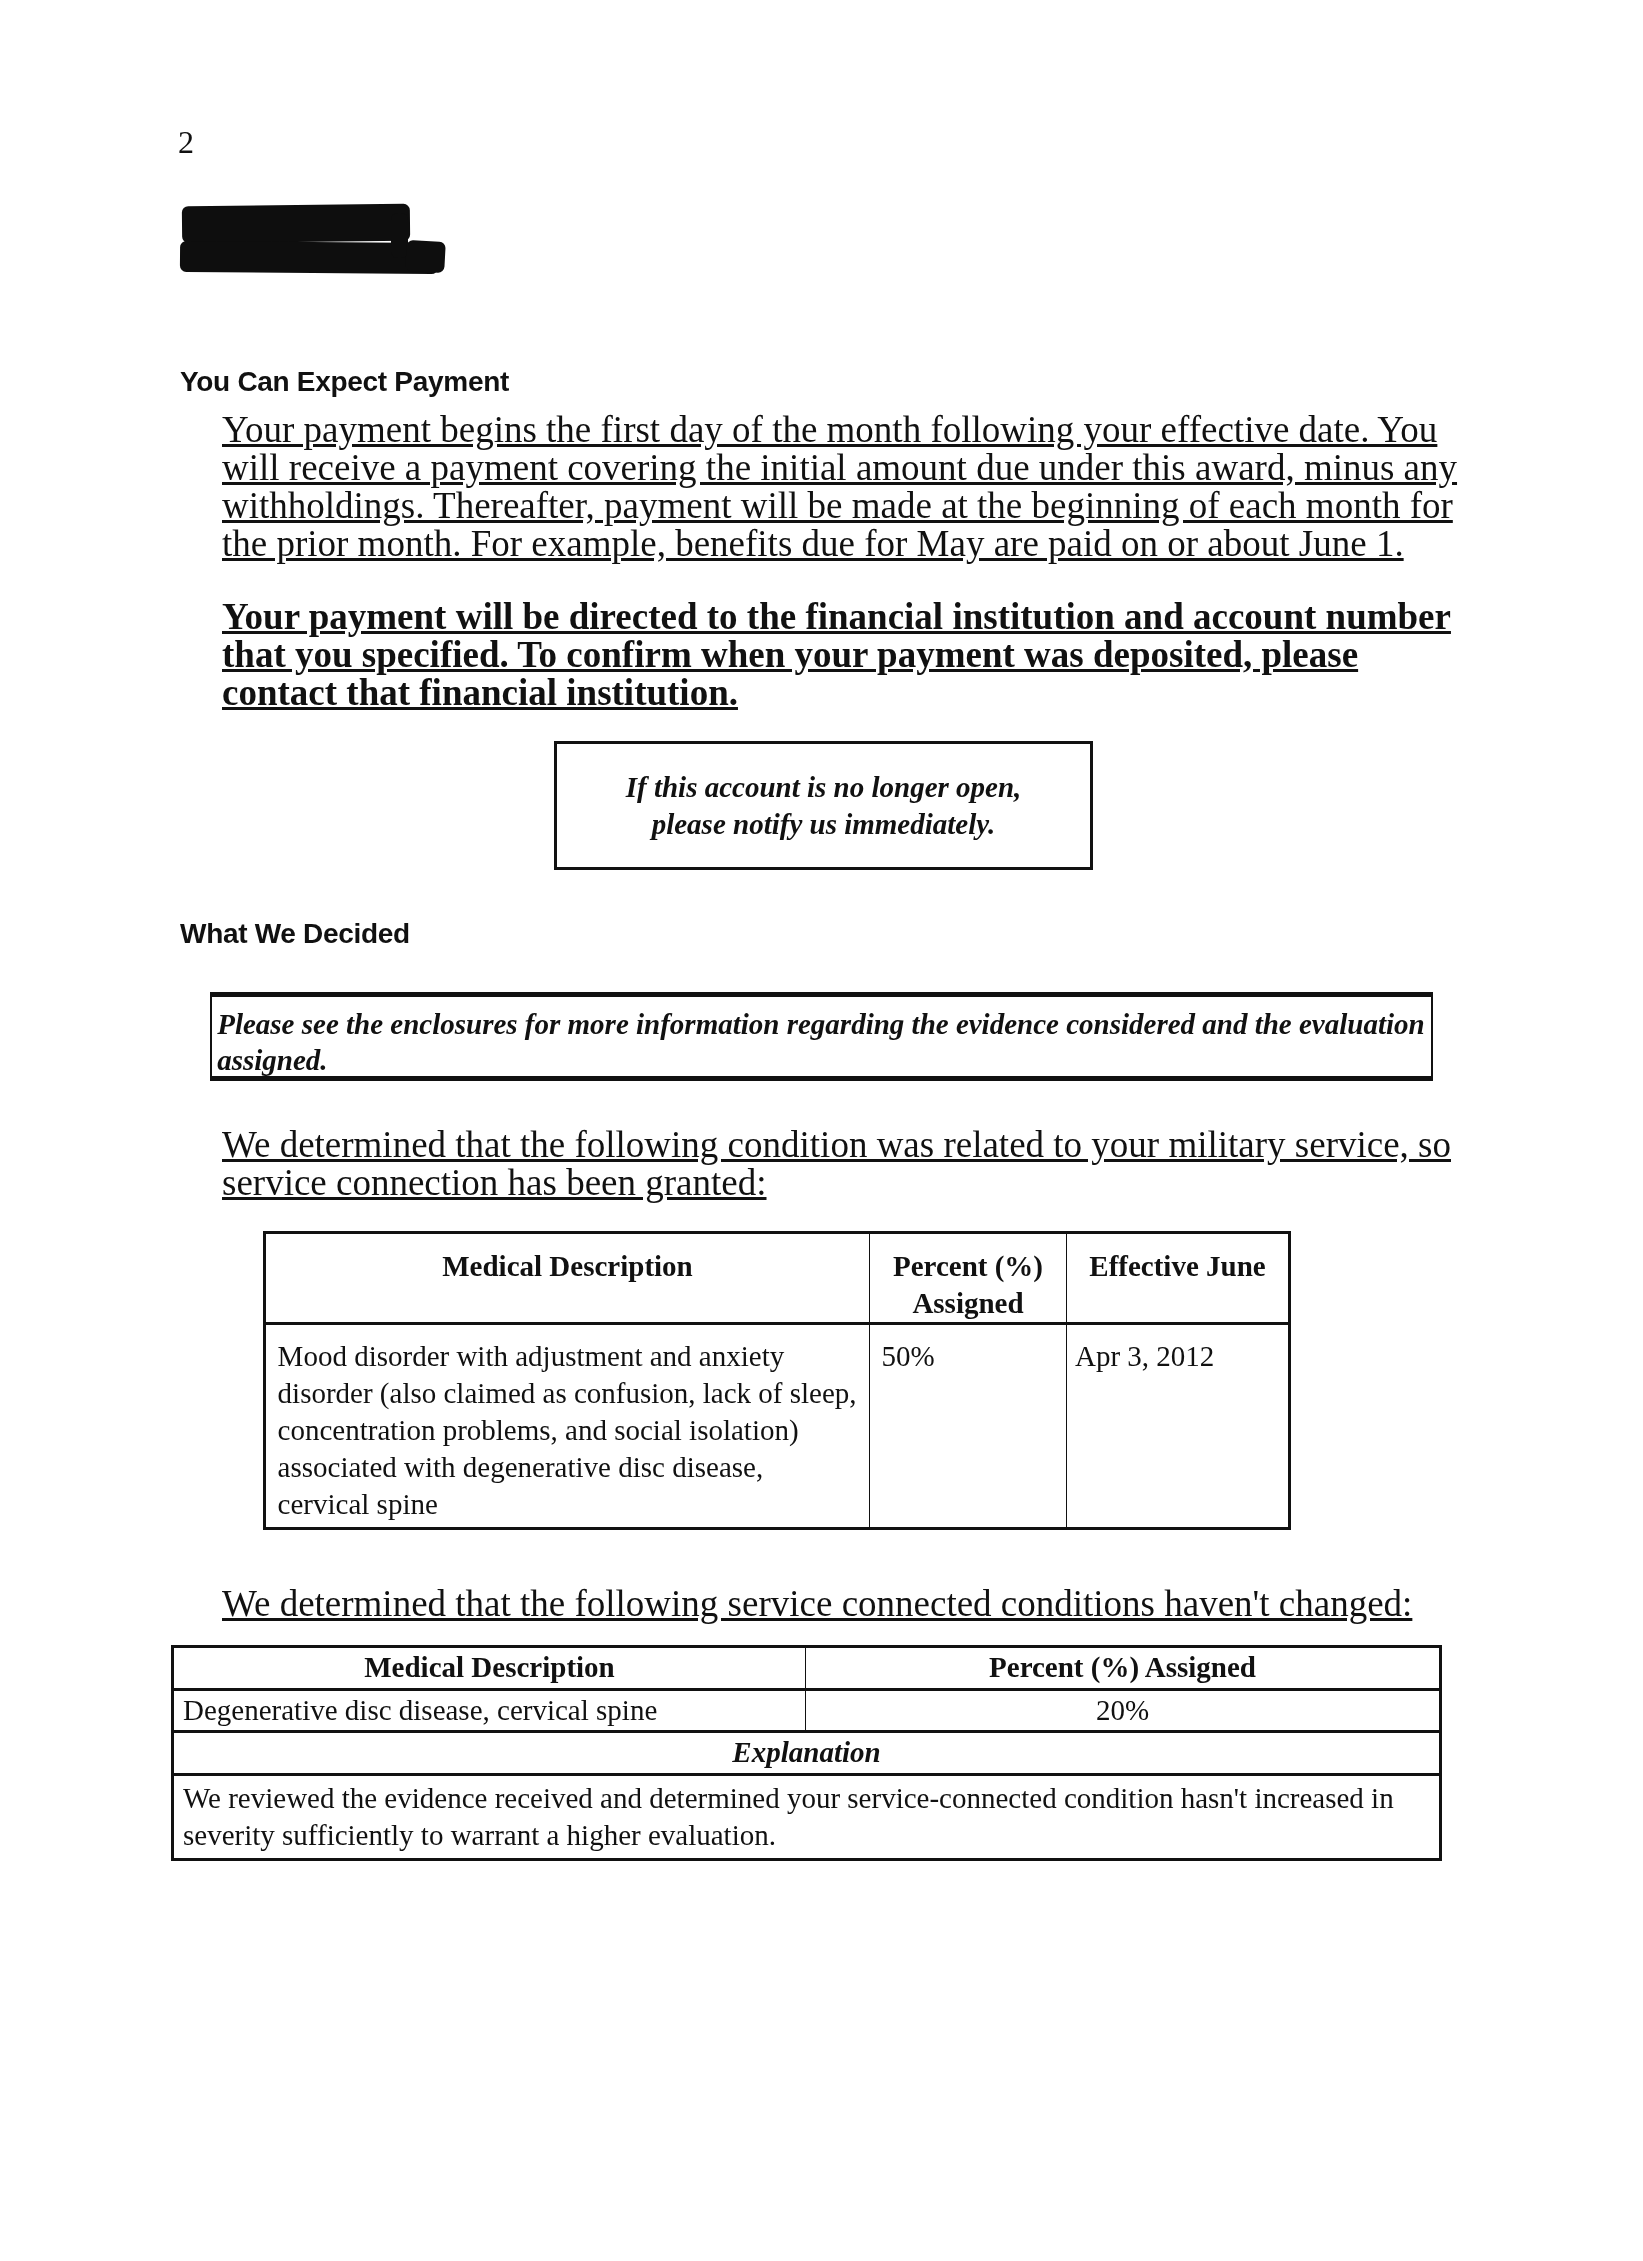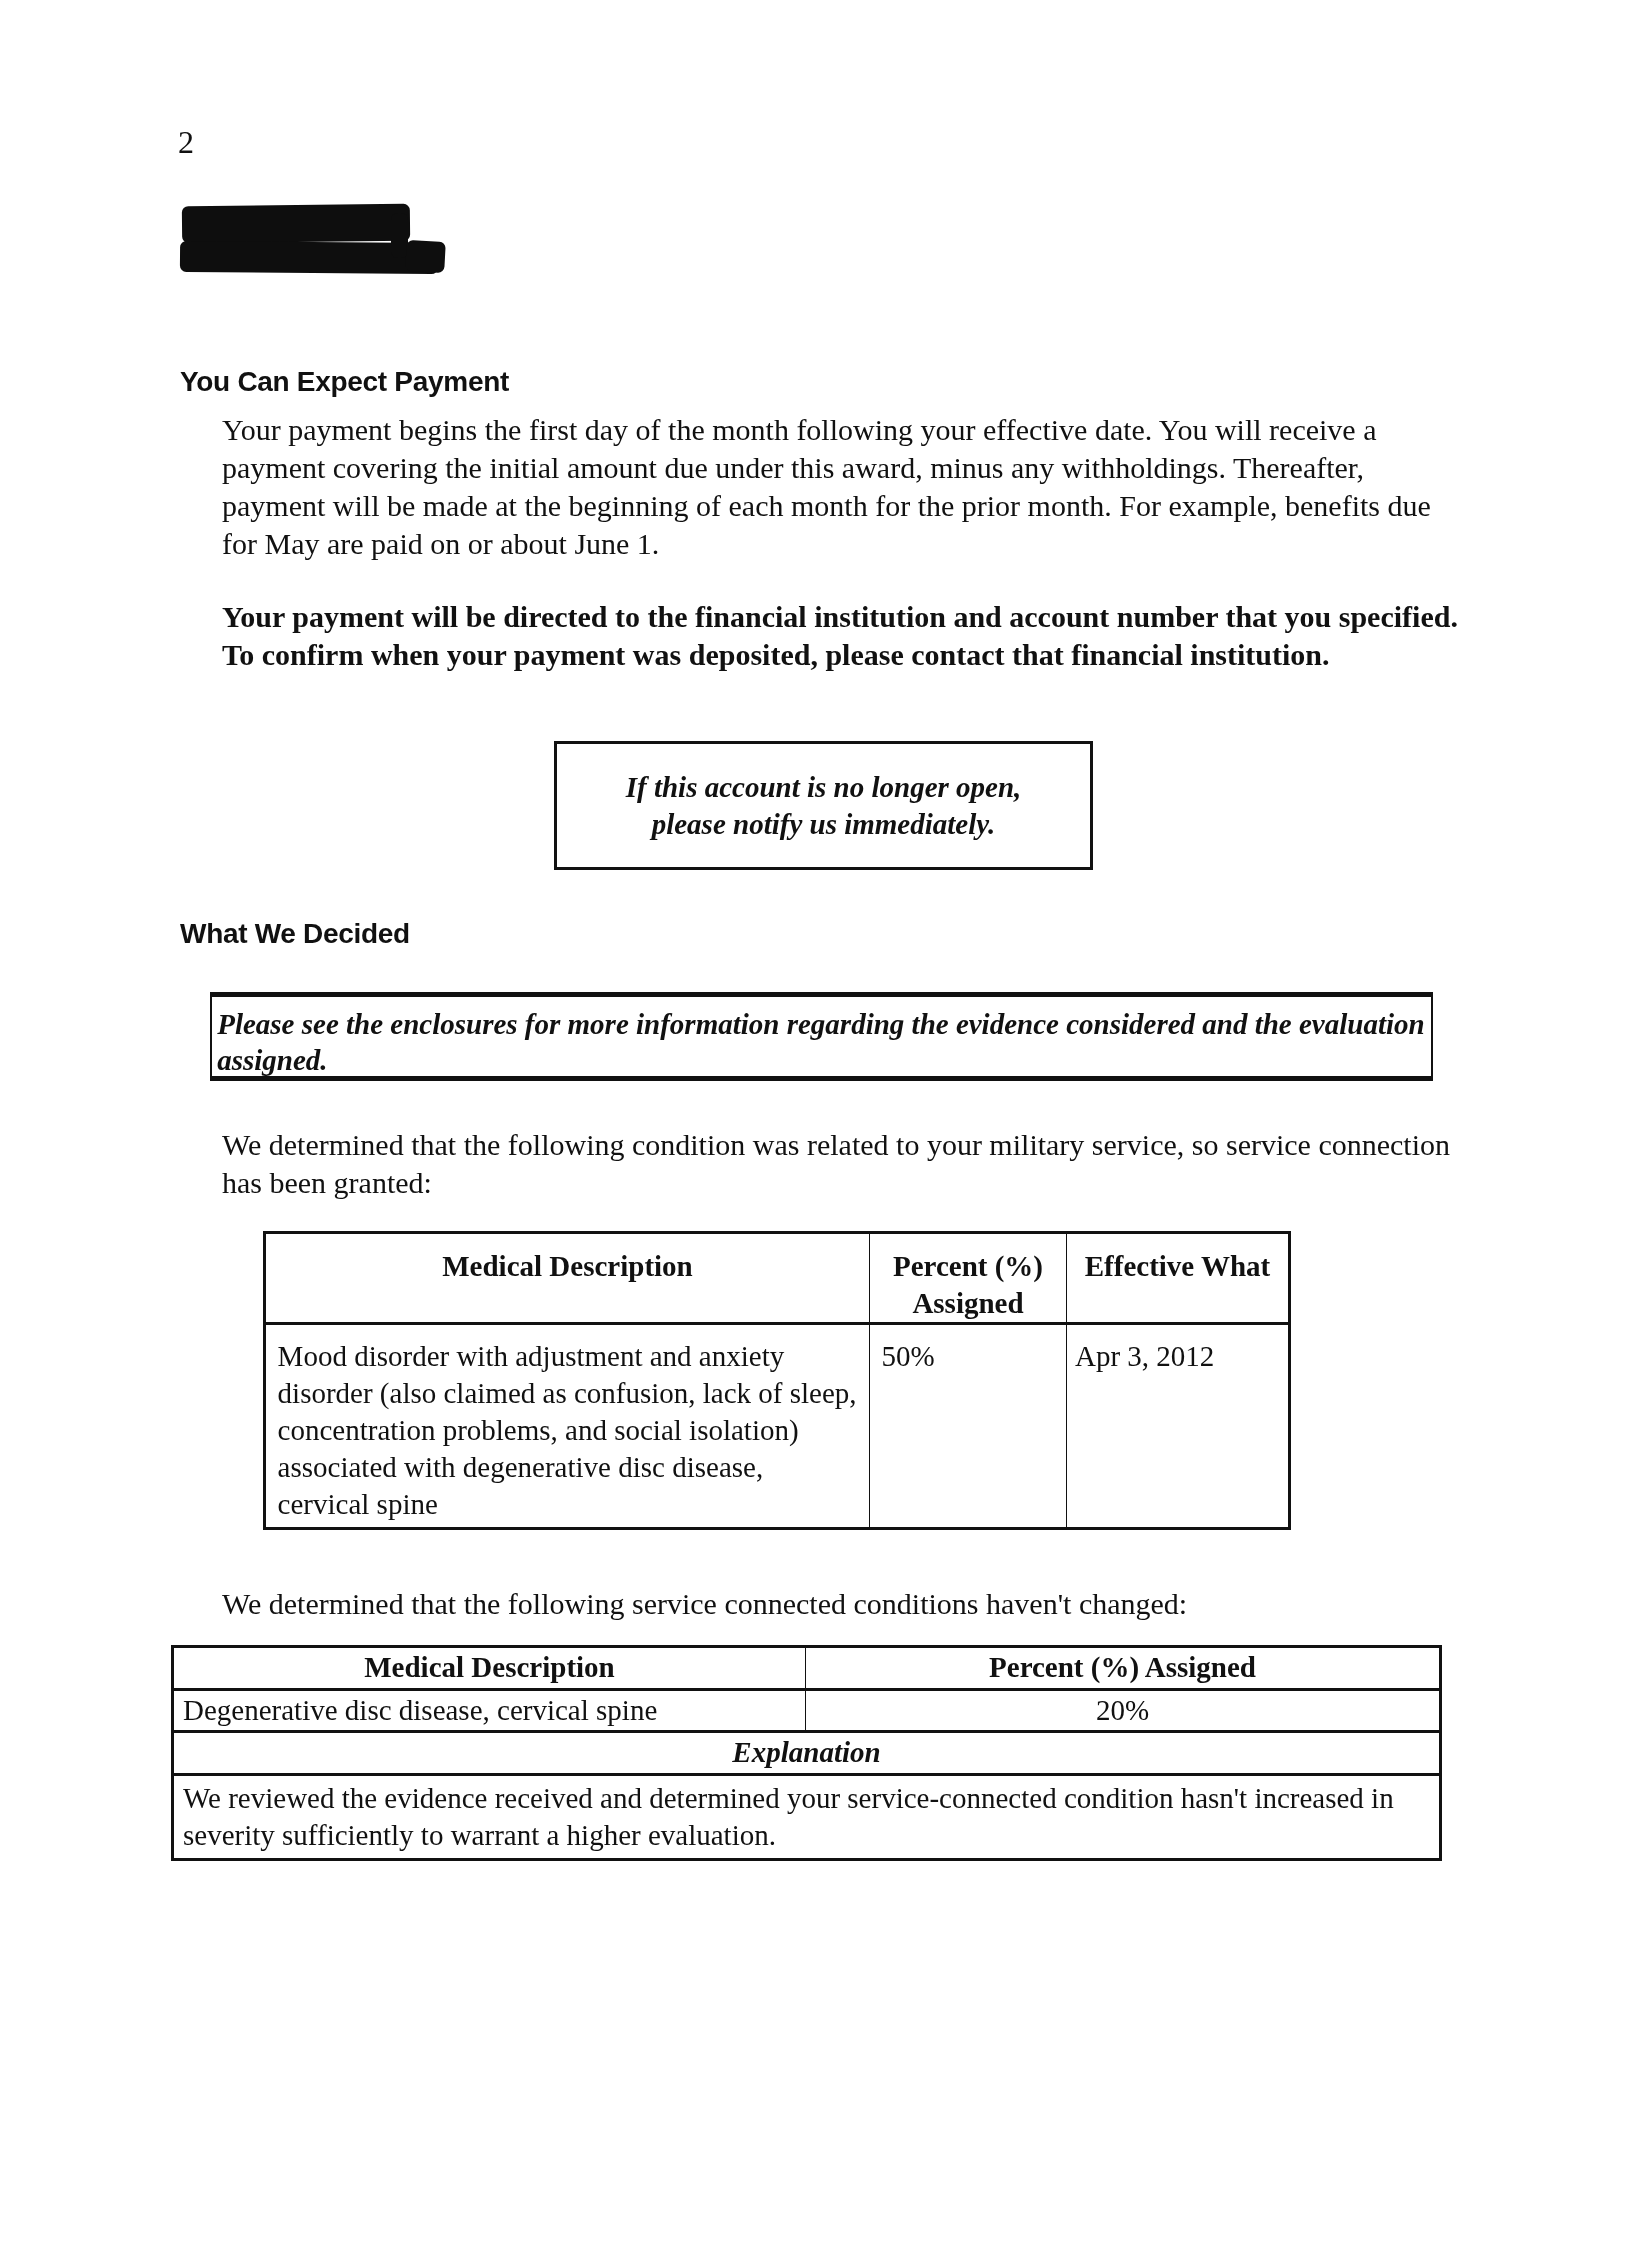--- a/index.html
+++ b/index.html
@@ -26,23 +26,24 @@
     font-weight: bold;
     font-size: 28px;
     line-height: 39px;
     letter-spacing: -0.3px;
     white-space: nowrap;
   }
   .h-payment { left: 180px; top: 362px; }
   .h-decided { left: 180px; top: 914px; }
 
   .para {
-    font-size: 30px;
+    font-size: 37px;
     line-height: 38px;
     width: 1244px;
+    text-decoration: underline;
   }
   .para-1 { left: 222px; top: 411px; }
   .para-2 { left: 222px; top: 598px; font-weight: bold; }
   .para-3 { left: 222px; top: 1126px; }
   .para-4 { left: 222px; top: 1585px; }
 
   .notice-box {
     left: 530px; top: 741px; width: 539px; height: 129px;
     border: 3.2px solid #111;
     box-sizing: border-box;
@@ -125,21 +126,21 @@
 <table class="abs t1">
   <colgroup>
     <col style="width:605px">
     <col style="width:197px">
     <col style="width:223px">
   </colgroup>
   <tbody>
       <tr class="hdr">
     <th>Medical Description</th>
     <th>Percent (%) Assigned</th>
-    <th>Effective What</th>
+    <th>Effective June</th>
   </tr>
   <tr>
     <td>Mood disorder with adjustment and anxiety disorder (also claimed as confusion, lack of sleep, concentration problems, and social isolation) associated with degenerative disc disease, cervical spine</td>
     <td class="pct">50%</td>
     <td class="date">Apr 3, 2012</td>
   </tr>
 </tbody>
   </table>
 
 <div class="abs para para-4">We determined that the following service connected conditions haven't changed:</div>

